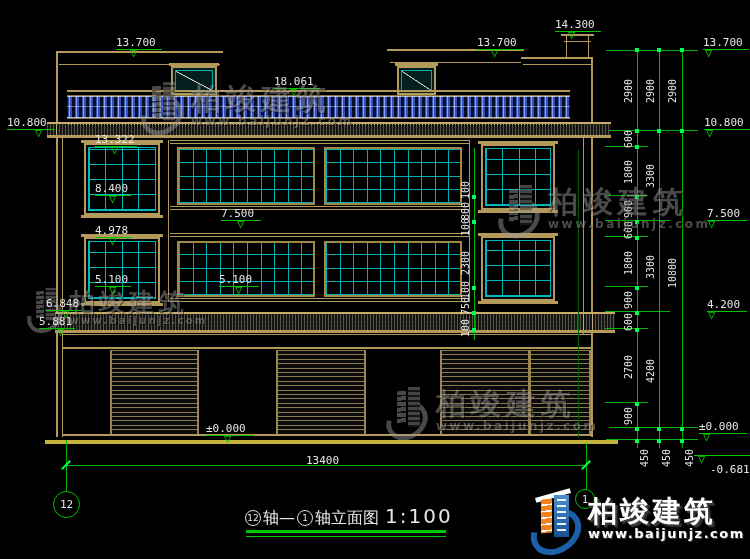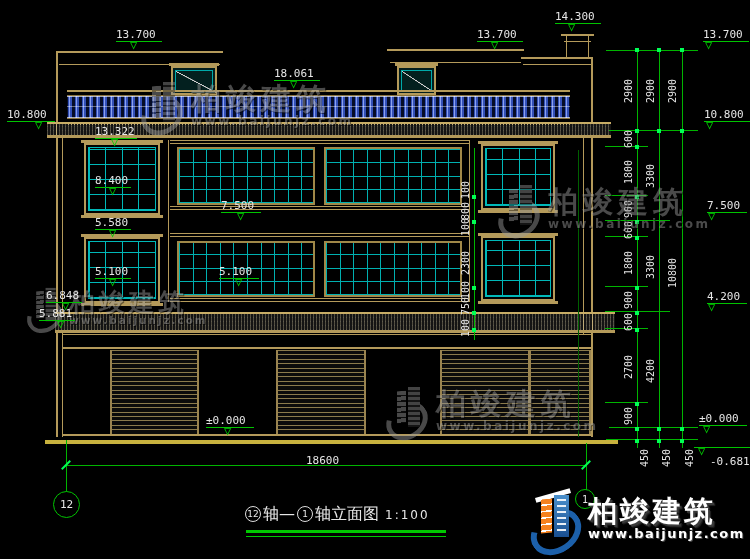--- a/index.html
+++ b/index.html
@@ -34,35 +34,35 @@
       background:repeating-linear-gradient(90deg,#00b8b8 0 1px,transparent 1px 16.5px),
                  repeating-linear-gradient(0deg,#00b8b8 0 1px,transparent 1px 15px);
       border:1px solid #00b8b8;box-sizing:border-box;}
   .winC{position:absolute;border:2px solid #a08848;
       background:repeating-linear-gradient(90deg,#00b0b0 0 1px,transparent 1px 13.6px),
                  repeating-linear-gradient(0deg,#00b0b0 0 1px,transparent 1px 13.2px);}
   .shutter{position:absolute;border-left:2px solid #9a8450;border-right:2px solid #9a8450;
       background:repeating-linear-gradient(180deg,#8a7a4c 0 1px,#0b0b0b 1px 4.4px);}
   .groundthick{position:absolute;background:#c8b23e;}
   
-  .elev{position:absolute;color:#e6e6e6;}
+  .elev{position:absolute;color:#e6e6e6;margin-top:8px;}
   .elev .lbl{display:block;font:11px/11px "DejaVu Sans Mono",monospace;letter-spacing:0;}
   .elev .uline{height:0;border-top:1px solid #00c400;width:100%;margin-top:1px;}
   .tri{display:block;width:14px;height:10px;line-height:9px;font-size:12px;color:#00cc00;margin-top:-1px;}
   .vd{position:absolute;width:44px;height:12px;line-height:12px;text-align:center;
       font:10px "DejaVu Sans Mono",monospace;color:#e6e6e6;transform:rotate(-90deg);}
   .dimtxt{position:absolute;font:11px "DejaVu Sans Mono",monospace;color:#e6e6e6;}
   .bubble{position:absolute;border:1.5px solid #00c400;border-radius:50%;color:#e6e6e6;
       display:flex;align-items:center;justify-content:center;background:#000;}
   
   .title{position:absolute;left:243px;top:504px;color:#e6e6e6;font-family:"DejaVu Sans",sans-serif;
          font-size:16px;white-space:nowrap;}
   .tcirc{display:inline-block;width:14px;height:14px;line-height:14px;border:1px solid #ddd;
          border-radius:50%;font-size:9px;text-align:center;vertical-align:2px;margin:0 2px;}
-  .tscale{font-size:12px;letter-spacing:2px;margin-left:6px;}
+  .tscale{font-size:20px;letter-spacing:2px;margin-left:6px;}
   .tl1{position:absolute;left:246px;top:530px;width:200px;height:3px;background:#00c800;}
   .tl2{position:absolute;left:246px;top:536px;width:200px;height:1px;background:#00c800;}
   
   .wm{position:absolute;display:flex;align-items:center;gap:7px;opacity:.48;pointer-events:none;}
   .wm-mark{position:relative;width:44px;height:52px;flex:none;}
   .wm-arc{position:absolute;left:0;top:18px;width:34px;height:26px;border:5px solid #9a9a9a;
       border-radius:50%;border-top-color:transparent;transform:rotate(-35deg);}
   .wm-b1{position:absolute;left:12px;top:6px;width:9px;height:32px;
       background:repeating-linear-gradient(180deg,#9a9a9a 0 4px,#1a1a1a 4px 5.5px);transform:skewY(-6deg);}
   .wm-b2{position:absolute;left:23px;top:2px;width:12px;height:40px;
@@ -183,21 +183,21 @@
   <div class="dots" style="left:635px;top:145px;
        box-shadow:0 50px #00ff55,0 75px #00ff55,0 91px #00ff55,0 141px #00ff55,0 166px #00ff55,0 183px #00ff55,0 257px #00ff55;"></div>
   <div class="dots" style="left:472px;top:195px;
        box-shadow:0 25px #00ff55,0 91px #00ff55,0 116px #00ff55,0 133px #00ff55;"></div>
 
   <div class="gv" style="left:66px;top:440px;height:53px;"></div>
   <div class="gv" style="left:586px;top:443px;height:48px;"></div>
   <div class="gh" style="left:66px;top:465px;width:520px;"></div>
   <div class="slash" style="left:60px;top:464px;"></div>
   <div class="slash" style="left:580px;top:464px;"></div>
-  <div class="dimtxt" style="left:306px;top:454px;">18600</div>
+  <div class="dimtxt" style="left:306px;top:454px;">13400</div>
   <div class="bubble" style="left:53px;top:491px;width:25px;height:25px;font-size:11px;z-index:1;">
     <span>12</span>
     </div>
   <div class="bubble" style="left:575px;top:489px;width:18px;height:18px;font-size:10px;z-index:1;">
     <span>1</span>
     </div>
 
   <div class="elev" style="left:116px;top:29px;width:46px;">
     <span class="lbl">13.700</span>
       <div class="uline"></div>
@@ -237,21 +237,21 @@
     <span class="lbl">8.400</span>
       <div class="uline"></div>
       <span class="tri" style="margin-left:14px">▽</span>
     </div>
   <div class="elev" style="left:221px;top:200px;width:40px;">
     <span class="lbl">7.500</span>
       <div class="uline"></div>
       <span class="tri" style="margin-left:16px">▽</span>
     </div>
   <div class="elev" style="left:95px;top:217px;width:36px;z-index:2;">
-    <span class="lbl">5.580</span>
+    <span class="lbl">4.978</span>
       <div class="uline"></div>
       <span class="tri" style="margin-left:14px">▽</span>
     </div>
   <div class="elev" style="left:95px;top:266px;width:36px;z-index:2;">
     <span class="lbl">5.100</span>
       <div class="uline"></div>
       <span class="tri" style="margin-left:14px">▽</span>
     </div>
   <div class="elev" style="left:219px;top:266px;width:40px;">
     <span class="lbl">5.100</span>

